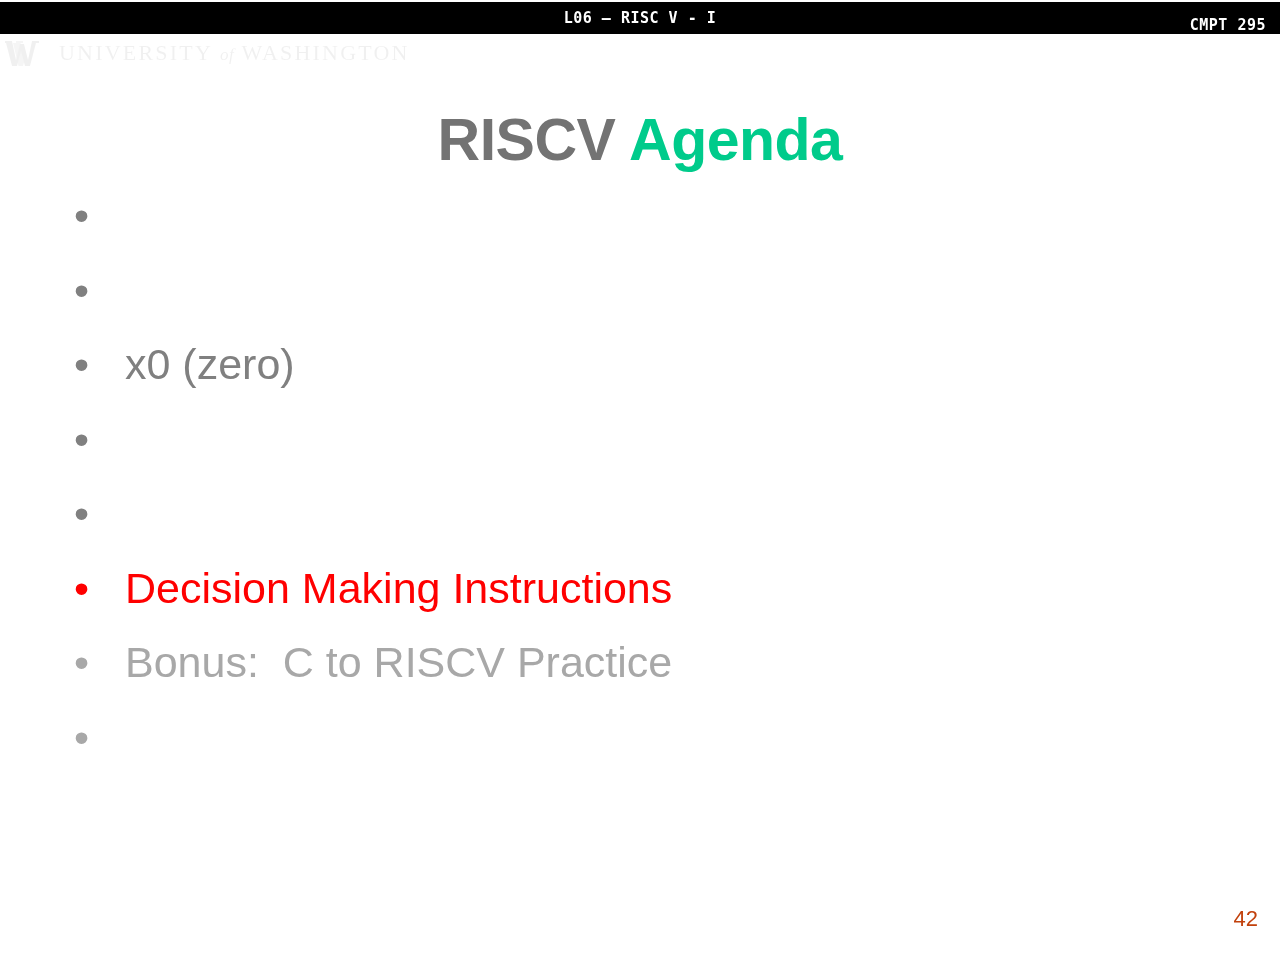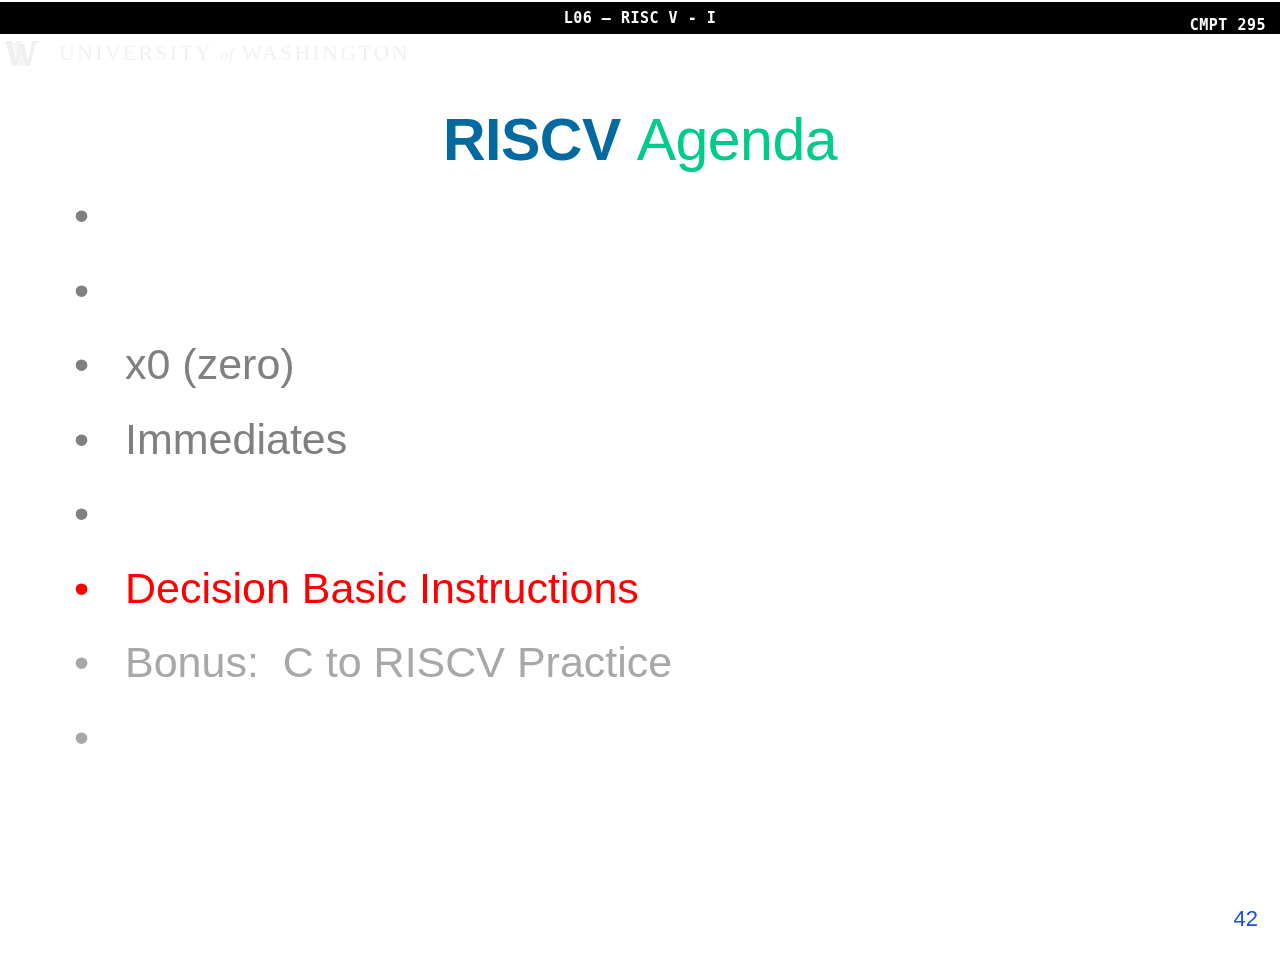--- a/index.html
+++ b/index.html
@@ -87,25 +87,25 @@
     left: 0;
     top: 62px;
     width: 1280px;
     text-align: center;
     font-size: 59px;
     line-height: 76px;
     white-space: pre;
   }
   .title-strong {
     font-weight: bold;
-    color: #0369a1;
+    color: #737373;
     letter-spacing: -0.5px;
   }
   .title-accent {
-    font-weight: normal;
+    font-weight: bold;
     color: #00CB8B;
     letter-spacing: -0.5px;
   }
 
   
   .bullet-list {
     position: absolute;
     left: 74px;
     top: 178px;
     width: 1130px;
@@ -131,21 +131,21 @@
   .tone-normal { color: #808080; }
   .tone-muted  { color: #A8A8A8; }
   .tone-accent { color: #FF0000; }
 
   
   .page-number {
     position: absolute;
     right: 22px;
     bottom: 28px;
     font-size: 22px;
-    color: #1d4ed8;
+    color: #c2410c;
     white-space: pre;
   }
 </style>
 </head>
 <body>
 
 <div class="header-bar">
   <div class="header-center">L06 — RISC V - I</div>
   <div class="header-right">CMPT 295</div>
 </div>
@@ -159,20 +159,20 @@
   </span>
   <span class="watermark-text"><span>UNIVERSITY </span><span class="wm-of">of</span><span> WASHINGTON</span></span>
 </div>
 
 <h1 class="slide-title"><span class="title-strong">RISCV </span><span class="title-accent">Agenda</span></h1>
 
 <div class="bullet-list">
     <div class="bullet-item tone-normal"><span class="bullet-marker">•</span></div>
     <div class="bullet-item tone-normal"><span class="bullet-marker">•</span></div>
     <div class="bullet-item tone-normal"><span class="bullet-marker">•</span><span class="bullet-text">x0 (zero)</span></div>
-    <div class="bullet-item tone-normal"><span class="bullet-marker">•</span><span class="bullet-text">Immediates</span></div>
     <div class="bullet-item tone-normal"><span class="bullet-marker">•</span></div>
-    <div class="bullet-item tone-accent"><span class="bullet-marker">•</span><span class="bullet-text">Decision Basic Instructions</span></div>
+    <div class="bullet-item tone-normal"><span class="bullet-marker">•</span></div>
+    <div class="bullet-item tone-accent"><span class="bullet-marker">•</span><span class="bullet-text">Decision Making Instructions</span></div>
     <div class="bullet-item tone-muted"><span class="bullet-marker">•</span><span class="bullet-text">Bonus:  C to RISCV Practice</span></div>
     <div class="bullet-item tone-muted"><span class="bullet-marker">•</span></div>
   </div>
 
 <div class="page-number">42</div>
 
 </body></html>

